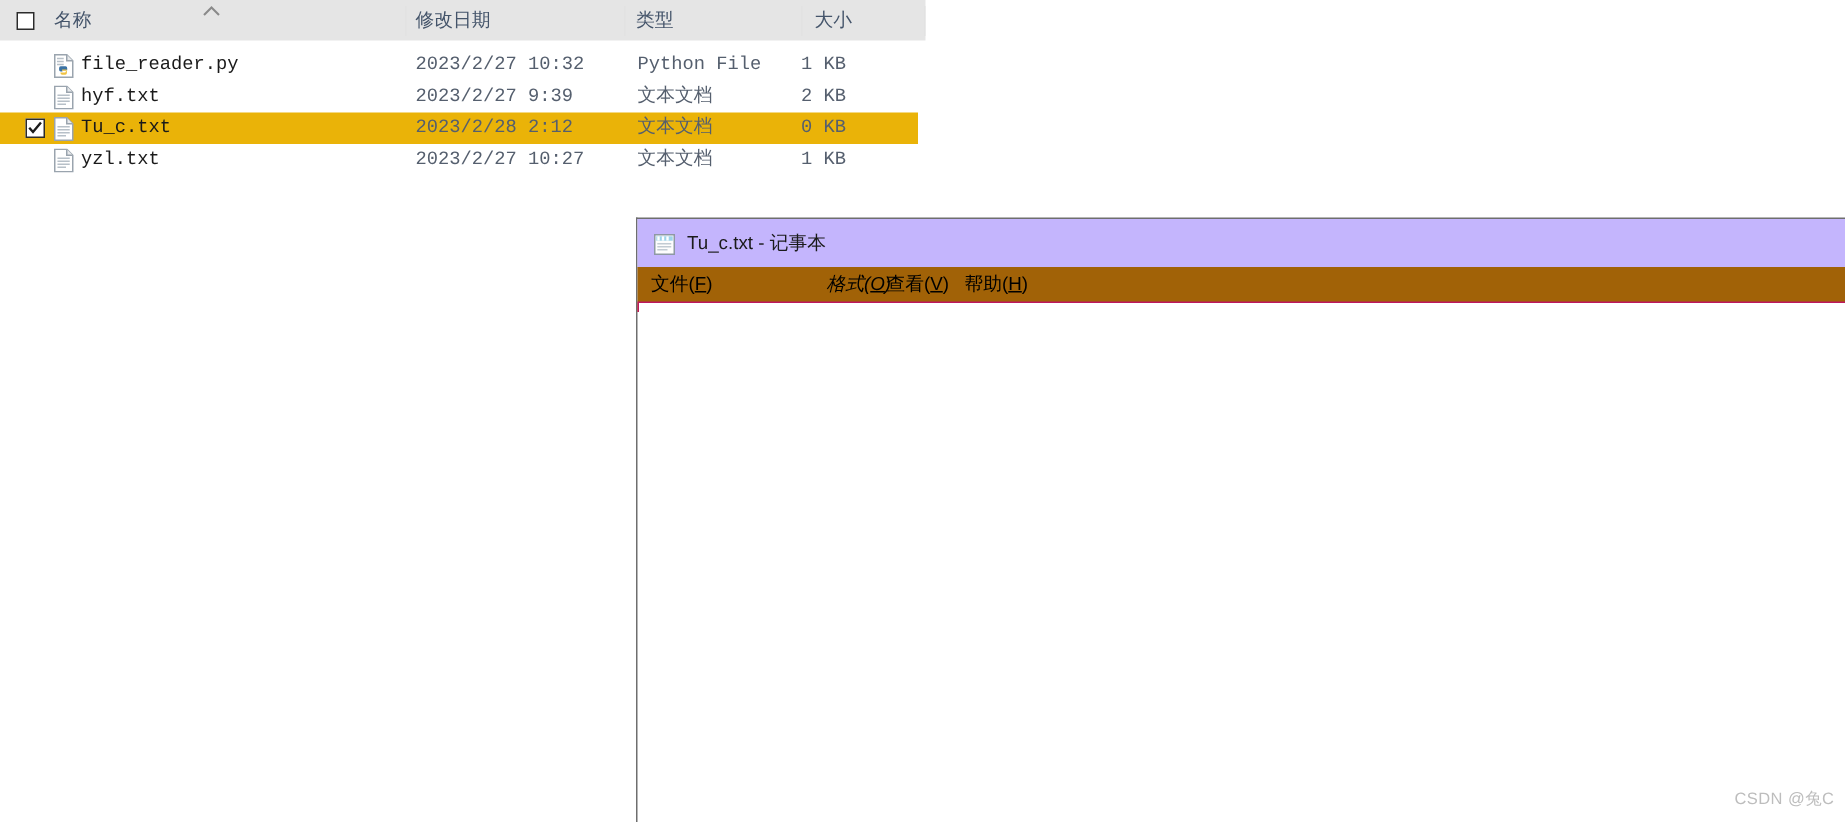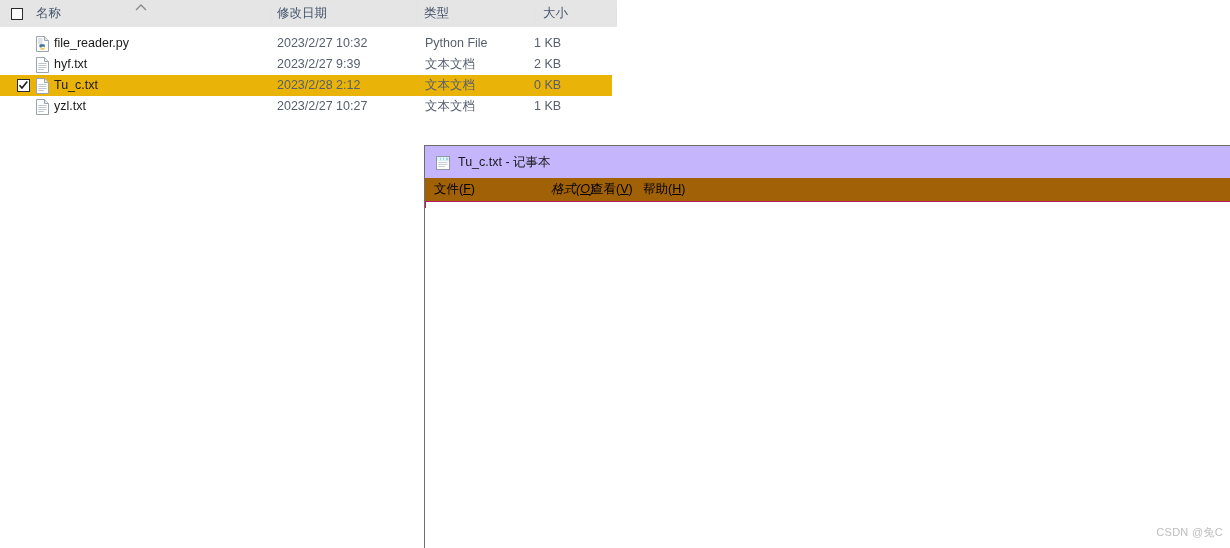--- a/index.html
+++ b/index.html
@@ -77,20 +77,21 @@
     top: 0px;
     width: 12px;
     height: 7px;
   }
 
   .rows {
     position: absolute;
     left: 0;
     top: 33px;
     width: 617px;
+    font-family: Liberation Mono, monospace;
   }
   .frow {
     position: relative;
     height: 21px;
     width: 612px;
   }
   .frow.selected {
     background: #eab308;
   }
   .frow .cell {

